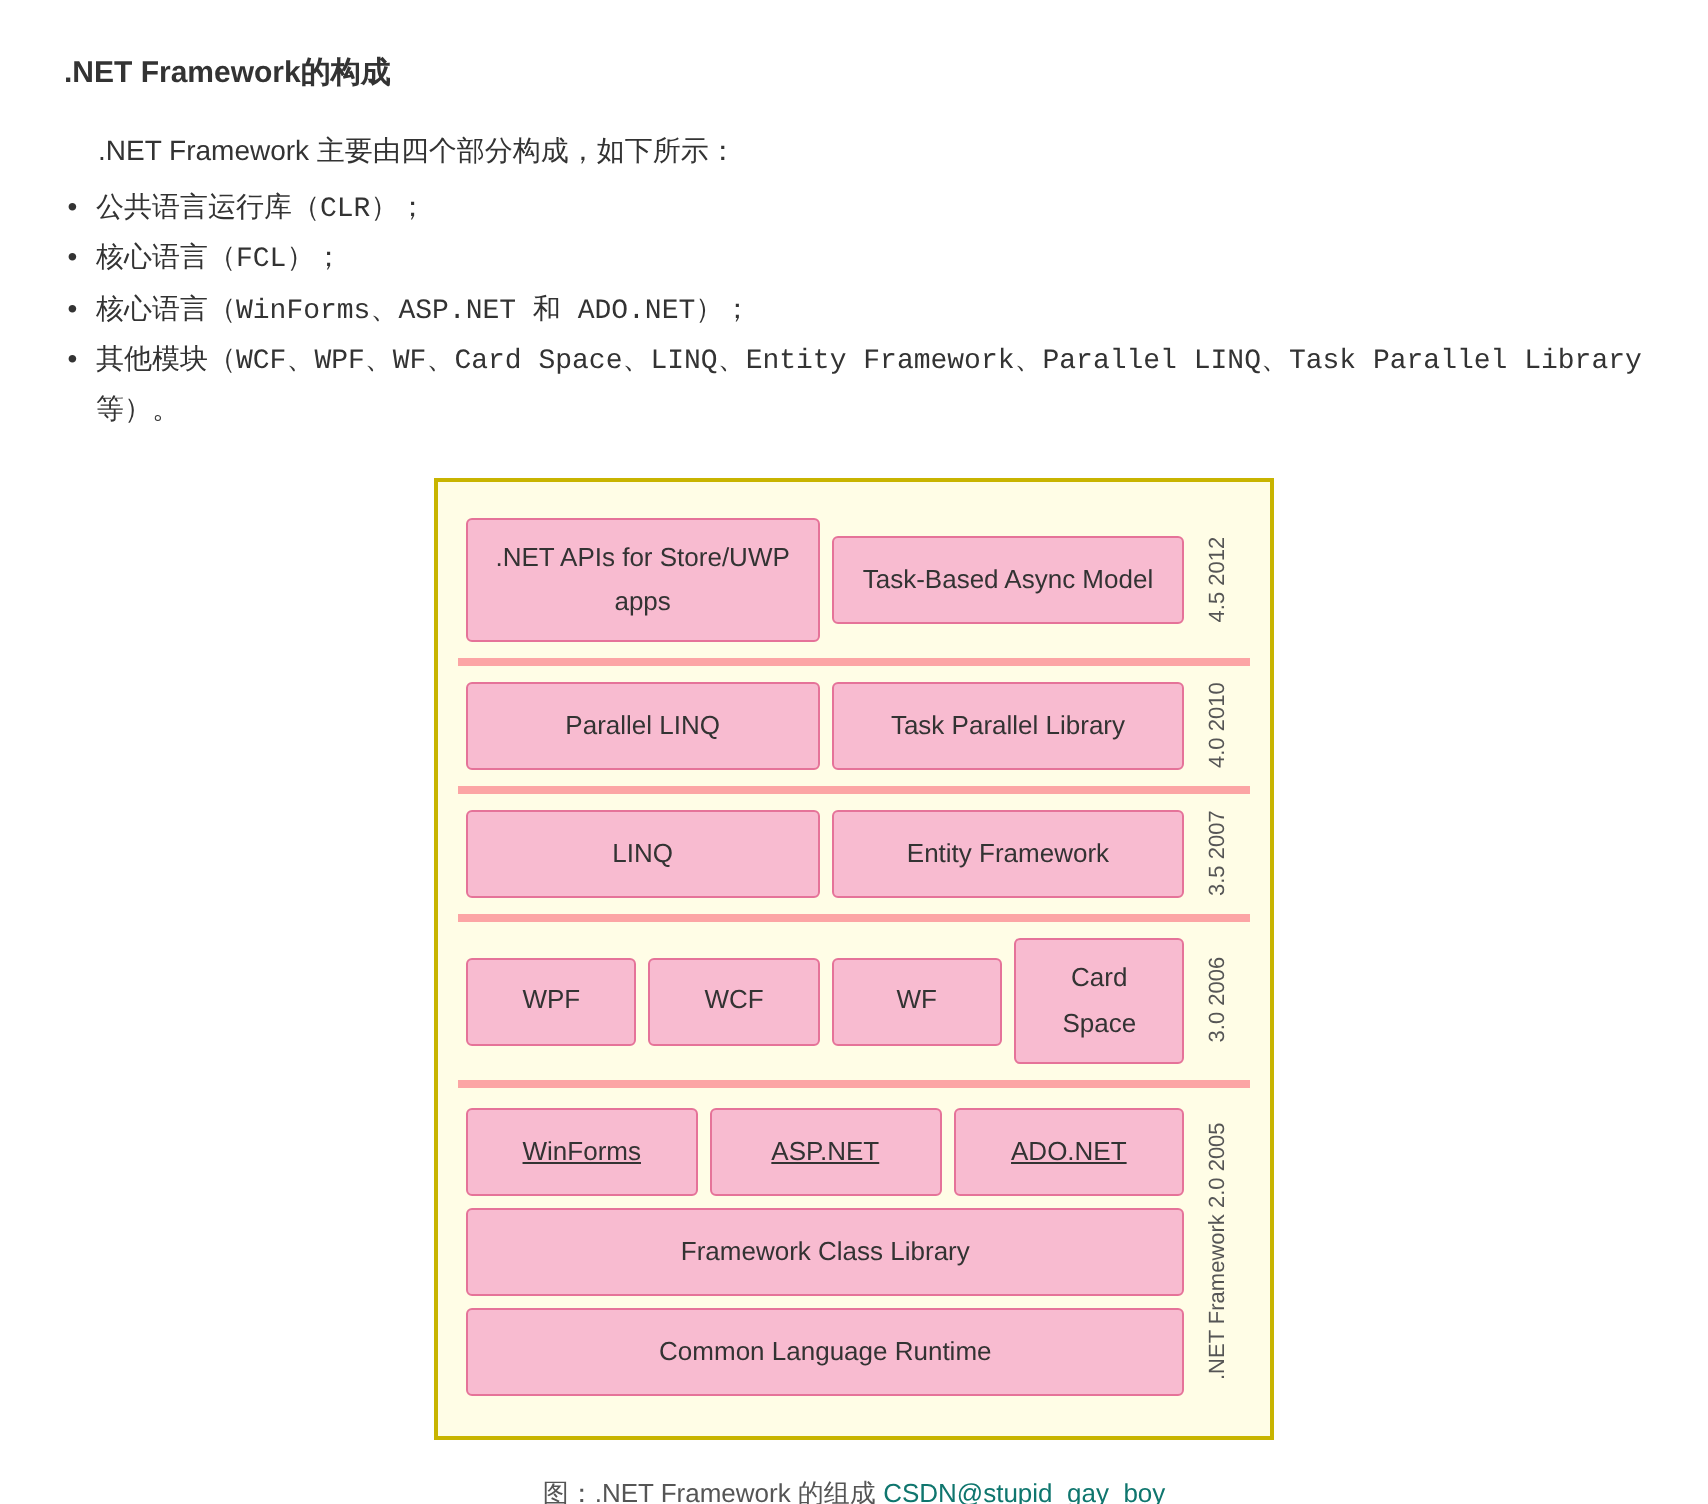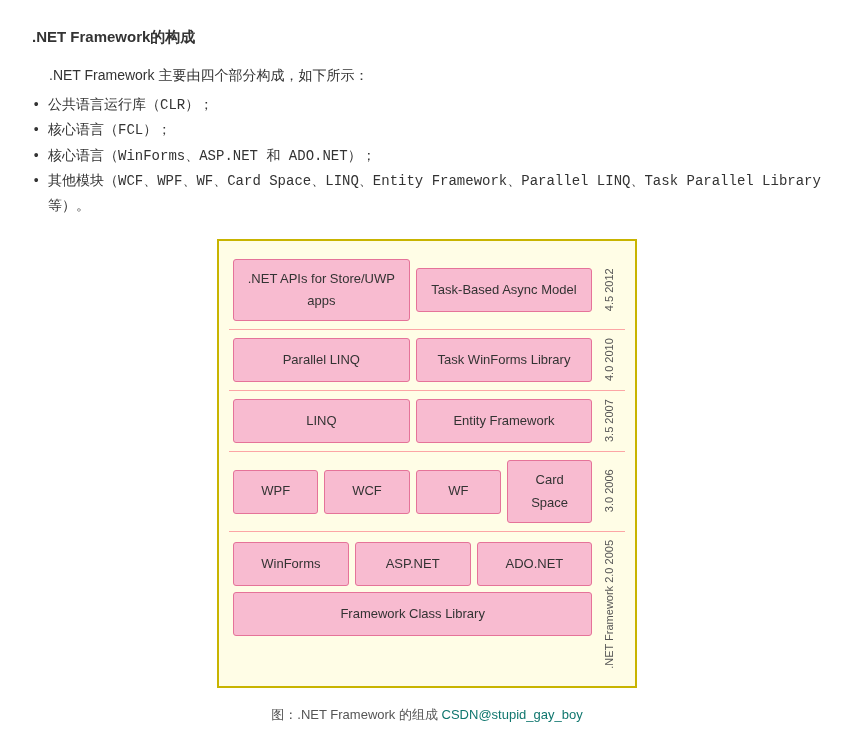--- a/index.html
+++ b/index.html
@@ -48,21 +48,21 @@
     .diagram-outer {
       border: 2px solid #c8b400;
       background: #fffde6;
       padding: 10px 10px 10px 10px;
       position: relative;
       width: 420px;
     }
     .diagram-row {
       display: flex;
       align-items: stretch;
-      border-bottom: 1px solid #fca5a5;
+      border-bottom: 4px solid #fca5a5;
       padding: 8px 4px;
       gap: 6px;
       position: relative;
     }
     .diagram-row:last-child {
       border-bottom: none;
     }
     .row-content {
       display: flex;
       flex: 1;
@@ -135,21 +135,21 @@
         <div class="pink-box">.NET APIs for Store/UWP apps</div>
         <div class="pink-box">Task-Based Async Model</div>
       </div>
       <div class="row-label">4.5
 2012</div>
     </div>
 
     <div class="diagram-row">
       <div class="row-content">
         <div class="pink-box">Parallel LINQ</div>
-        <div class="pink-box">Task WinForms Library</div>
+        <div class="pink-box">Task Parallel Library</div>
       </div>
       <div class="row-label">4.0
 2010</div>
     </div>
 
     <div class="diagram-row">
       <div class="row-content">
         <div class="pink-box">LINQ</div>
         <div class="pink-box">Entity Framework</div>
       </div>
@@ -164,30 +164,33 @@
         <div class="pink-box">WF</div>
         <div class="pink-box">Card Space</div>
       </div>
       <div class="row-label">3.0
 2006</div>
     </div>
 
     <div class="diagram-row" style="flex-direction: row; align-items: stretch;">
       <div style="flex:1; display:flex; flex-direction:column; gap:6px; padding: 2px 0;">
 
-        <div style="display:flex; gap:6px;">
+        <div style="display:flex; gap:6px;text-decoration:underline;">
           <div class="pink-box">WinForms</div>
           <div class="pink-box">ASP.NET</div>
           <div class="pink-box">ADO.NET</div>
         </div>
 
         <div style="display:flex;">
           <div class="pink-box full">Framework Class Library</div>
         </div>
 
+        <div style="display:flex;">
+          <div class="pink-box full">Common Language Runtime</div>
+        </div>
       </div>
       <div class="row-label" style="writing-mode:vertical-rl; transform:rotate(180deg); font-size:11px; color:#555; padding: 0 2px; min-width:20px; text-align:center; white-space:nowrap; display:flex; align-items:center; justify-content:center;">.NET Framework 2.0
 2005</div>
     </div>
 
   </div>
 </div>
 
 <p class="caption">
   <span>图：.NET Framework 的组成</span>

